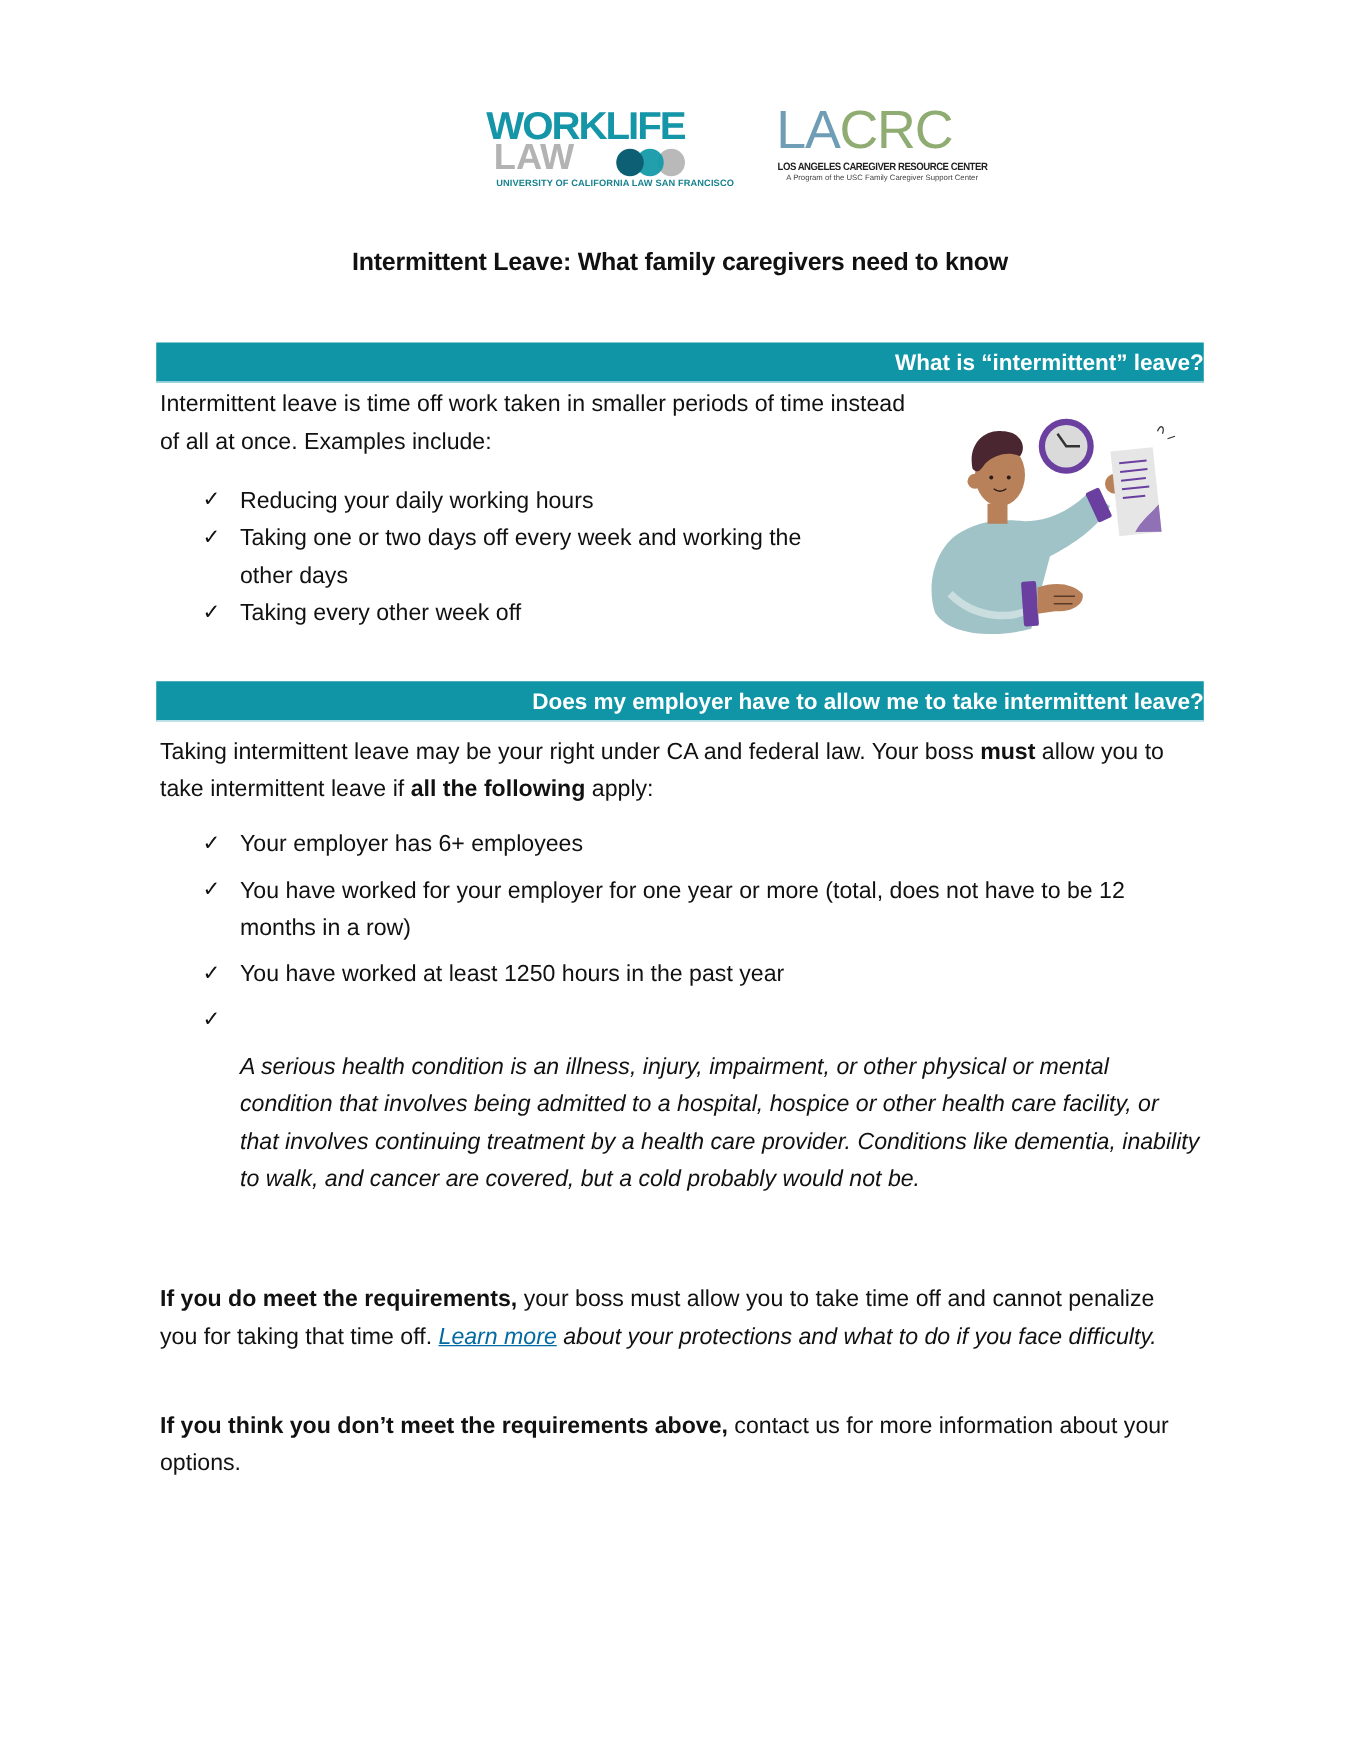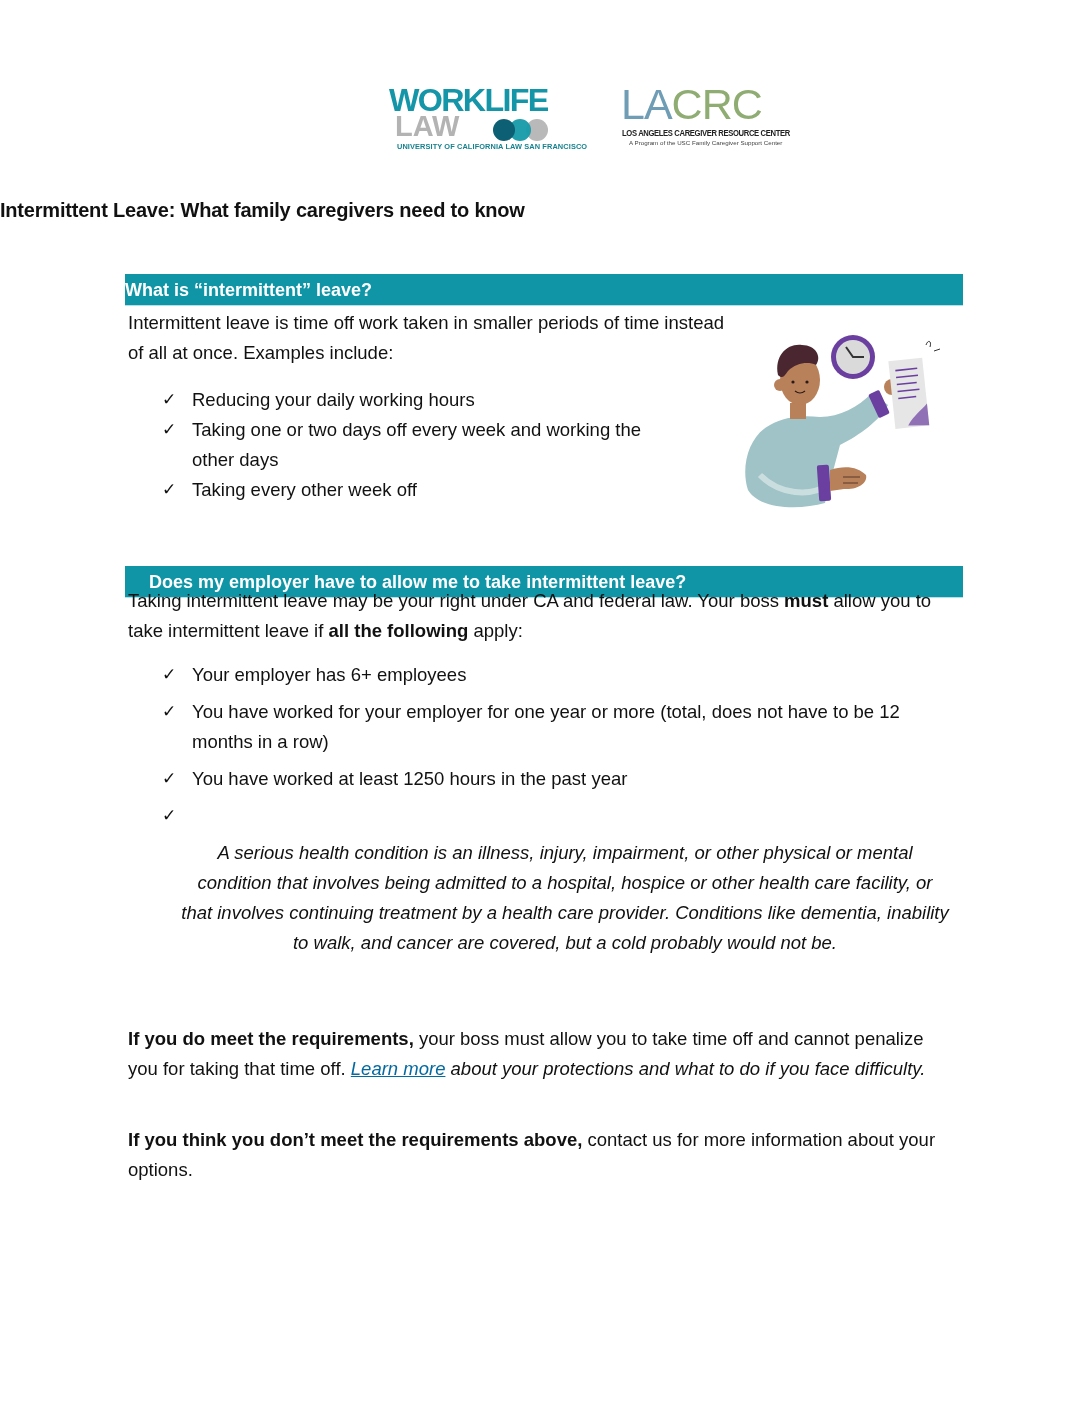--- a/index.html
+++ b/index.html
@@ -17,37 +17,37 @@
     .wl-dot.d3 { left: 33px; background: #b9b9b9; }
     .wl-sub { position: absolute; left: 8px; top: 56px; font-size: 7.4px; font-weight: 700; color: #17828f; letter-spacing: 0.1px; white-space: nowrap; }
 
     .lacrc-logo { position: absolute; left: 585px; top: 0; width: 160px; height: 66px; }
     .lacrc-word { position: absolute; left: 0; top: -4px; font-size: 43px; font-weight: 400; letter-spacing: -1px; line-height: 44px; text-align: right; }
     .lacrc-la { color: #6f9db5; }
     .lacrc-crc { color: #8fac72; }
     .lacrc-name { position: absolute; left: 1px; top: 42px; font-size: 8.5px; font-weight: 700; color: #222; letter-spacing: -0.4px; white-space: nowrap; transform: scaleX(0.9); transform-origin: left top; }
     .lacrc-prog { position: absolute; left: 8px; top: 53px; font-size: 6.2px; color: #444; white-space: nowrap; }
 
-    .doc-title { position: absolute; left: 0; top: 199px; width: 1088px; font-size: 20px; font-weight: 700; color: #111; letter-spacing: -0.2px; }
+    .doc-title { position: absolute; left: 0; top: 199px; width: 1088px; text-align: center; font-size: 20px; font-weight: 700; color: #111; letter-spacing: -0.2px; }
 
-    .section-bar { position: absolute; left: 125px; width: 838px; height: 32px; background: #0f95a6; color: #ffffff; text-align: left; font-weight: 700; font-size: 18px; line-height: 32px; border-bottom: 1px solid #b6e0e6; }
+    .section-bar { position: absolute; left: 125px; width: 838px; height: 32px; background: #0f95a6; color: #ffffff; text-align: right; font-weight: 700; font-size: 18px; line-height: 32px; border-bottom: 1px solid #b6e0e6; }
     .bar1 { top: 274px; }
-    .bar2 { top: 566px; padding-left: 24px; }
+    .bar2 { top: 545px; padding-left: 24px; }
 
     .body-text { font-size: 18.5px; line-height: 30px; color: #111; }
     .p-intro { position: absolute; left: 128px; top: 308px; width: 610px; }
     .checklist { position: absolute; list-style: none; }
     .checklist li { position: relative; padding-left: 64px; }
     .checklist .check { position: absolute; left: 34px; top: 0; font-size: 17px; }
     .list1 { left: 128px; top: 385px; width: 560px; }
     .list2 { left: 128px; top: 660px; width: 830px; }
     .list2 li { margin-bottom: 7px; }
 
     .p-right { position: absolute; left: 128px; top: 586px; width: 830px; }
-    .p-def { position: absolute; left: 180px; top: 838px; width: 770px; font-style: italic; text-align: center; }
+    .p-def { position: absolute; left: 192px; top: 838px; width: 770px; font-style: italic; }
     .p-meet { position: absolute; left: 128px; top: 1024px; width: 830px; }
     .p-dont { position: absolute; left: 128px; top: 1125px; width: 830px; }
     .link { color: #0369a1; text-decoration: underline; font-style: italic; cursor: pointer; }
     .ital { font-style: italic; }
     b { font-weight: 700; }
 
     .illustration { position: absolute; left: 740px; top: 325px; width: 210px; height: 190px; }
   </style>
 </head>
 <body>

